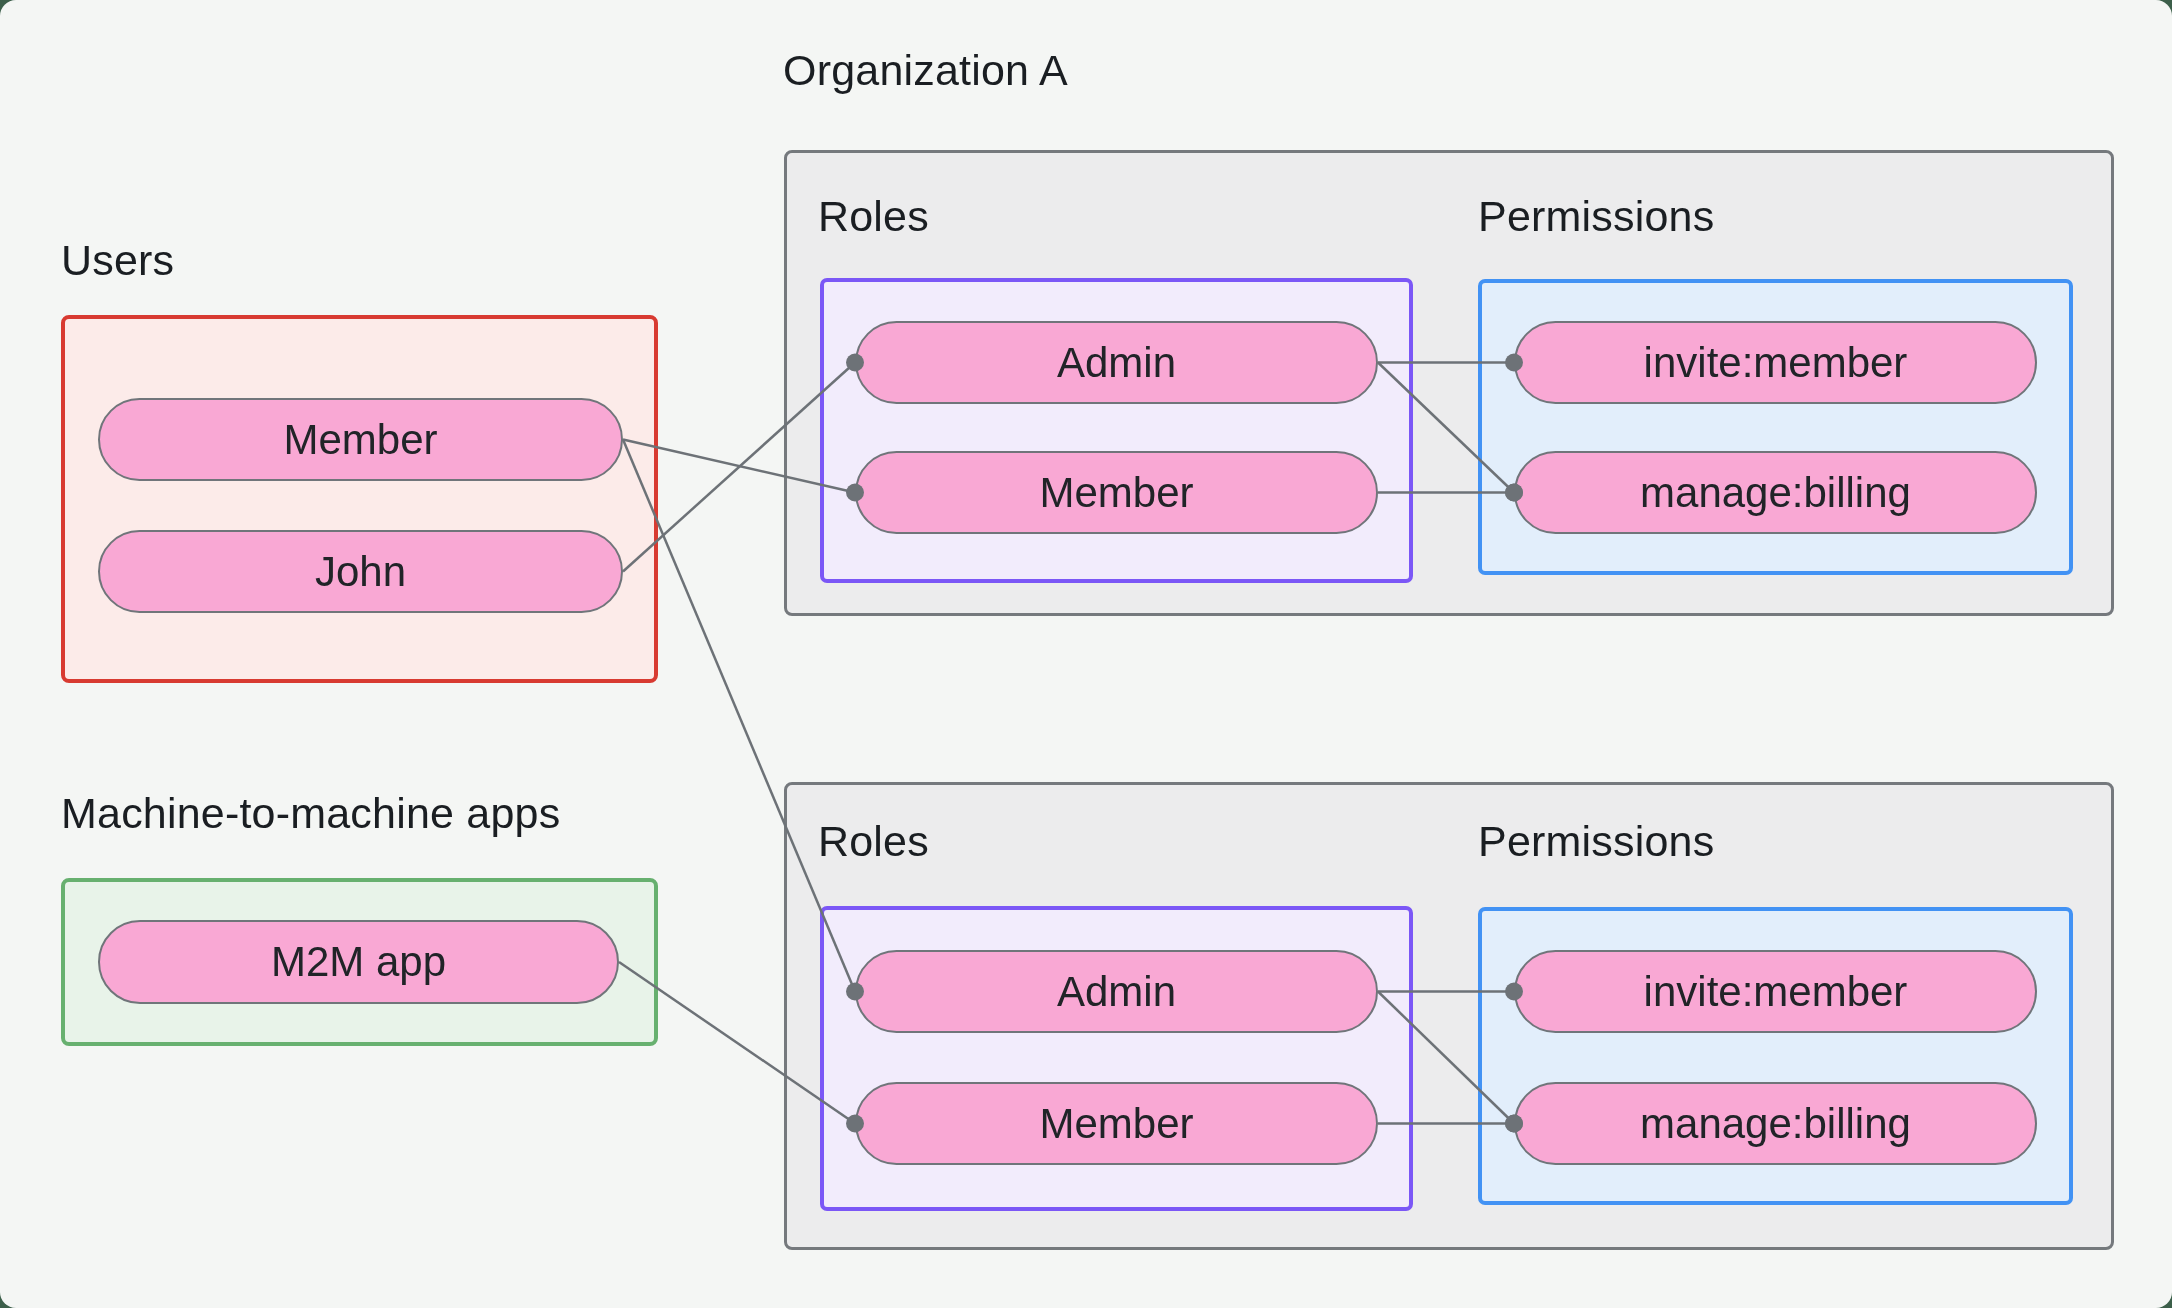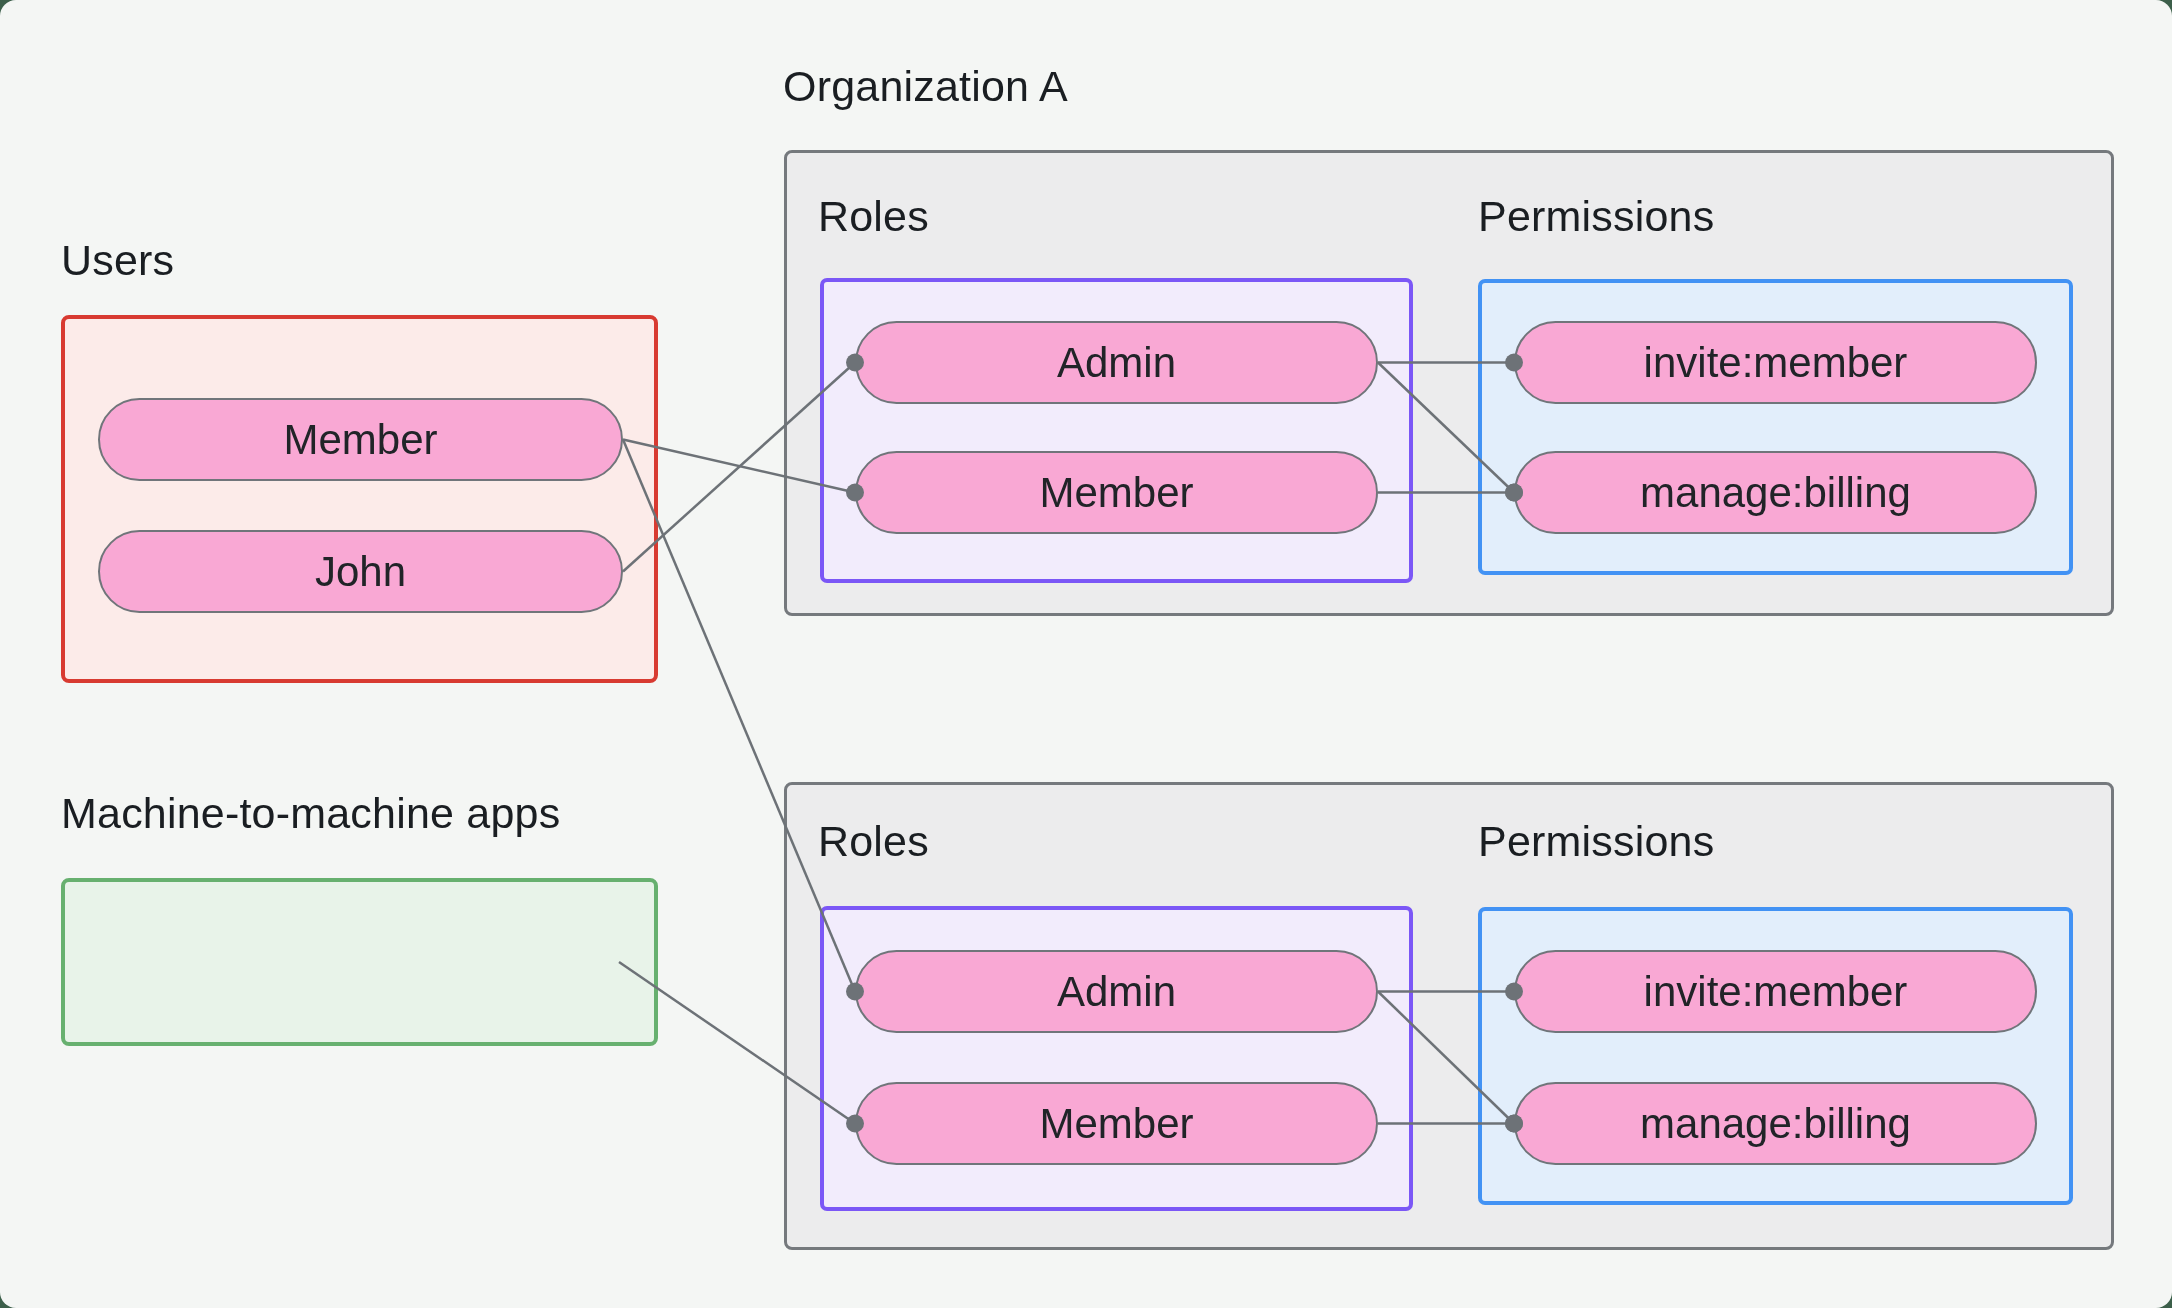--- a/index.html
+++ b/index.html
@@ -42,21 +42,21 @@
   #users-label{left:61px;top:234px;}
   #users-box{left:61px;top:315px;width:597px;height:368px;}
   #pill-sarah{left:98px;top:398px;width:525px;height:83px;}
   #pill-john{left:98px;top:530px;width:525px;height:83px;text-align:right;}
 
   #m2m-label{left:61px;top:787px;}
   #m2m-box{left:61px;top:878px;width:597px;height:168px;}
   #pill-m2m{left:98px;top:920px;width:521px;height:84px;}
 
   
-  #orgA-label{left:783px;top:60px;}
+  #orgA-label{left:783px;top:44px;}
   #orgA-box{left:784px;top:150px;width:1330px;height:466px;}
   #orgA-roles-label{left:818px;top:190px;}
   #orgA-permissions-label{left:1478px;top:190px;}
   #orgA-roles-box{left:820px;top:278px;width:593px;height:305px;}
   #orgA-permissions-box{left:1478px;top:279px;width:595px;height:296px;}
   #pill-orgA-admin{left:855px;top:321px;width:523px;height:83px;}
   #pill-orgA-member{left:855px;top:451px;width:523px;height:83px;}
   #pill-orgA-invite{left:1514px;top:321px;width:523px;height:83px;}
   #pill-orgA-manage{left:1514px;top:451px;width:523px;height:83px;}
 
@@ -83,20 +83,21 @@
 
 <div class="card">
 
   <div class="label" id="users-label">Users</div>
   <div class="groupbox red-box" id="users-box"></div>
   <div class="pill" id="pill-sarah">Member</div>
   <div class="pill" id="pill-john">John</div>
 
   <div class="label" id="m2m-label">Machine-to-machine apps</div>
   <div class="groupbox green-box" id="m2m-box"></div>
+  <div class="pill" id="pill-m2m">M2M app</div>
 
   <div class="label" id="orgA-label">Organization A</div>
   <div class="orgbox" id="orgA-box"></div>
   <div class="label" id="orgA-roles-label">Roles</div>
   <div class="label" id="orgA-permissions-label">Permissions</div>
   <div class="groupbox purple-box" id="orgA-roles-box"></div>
   <div class="groupbox blue-box" id="orgA-permissions-box"></div>
   <div class="pill" id="pill-orgA-admin">Admin</div>
   <div class="pill" id="pill-orgA-member">Member</div>
   <div class="pill" id="pill-orgA-invite">invite:member</div>

